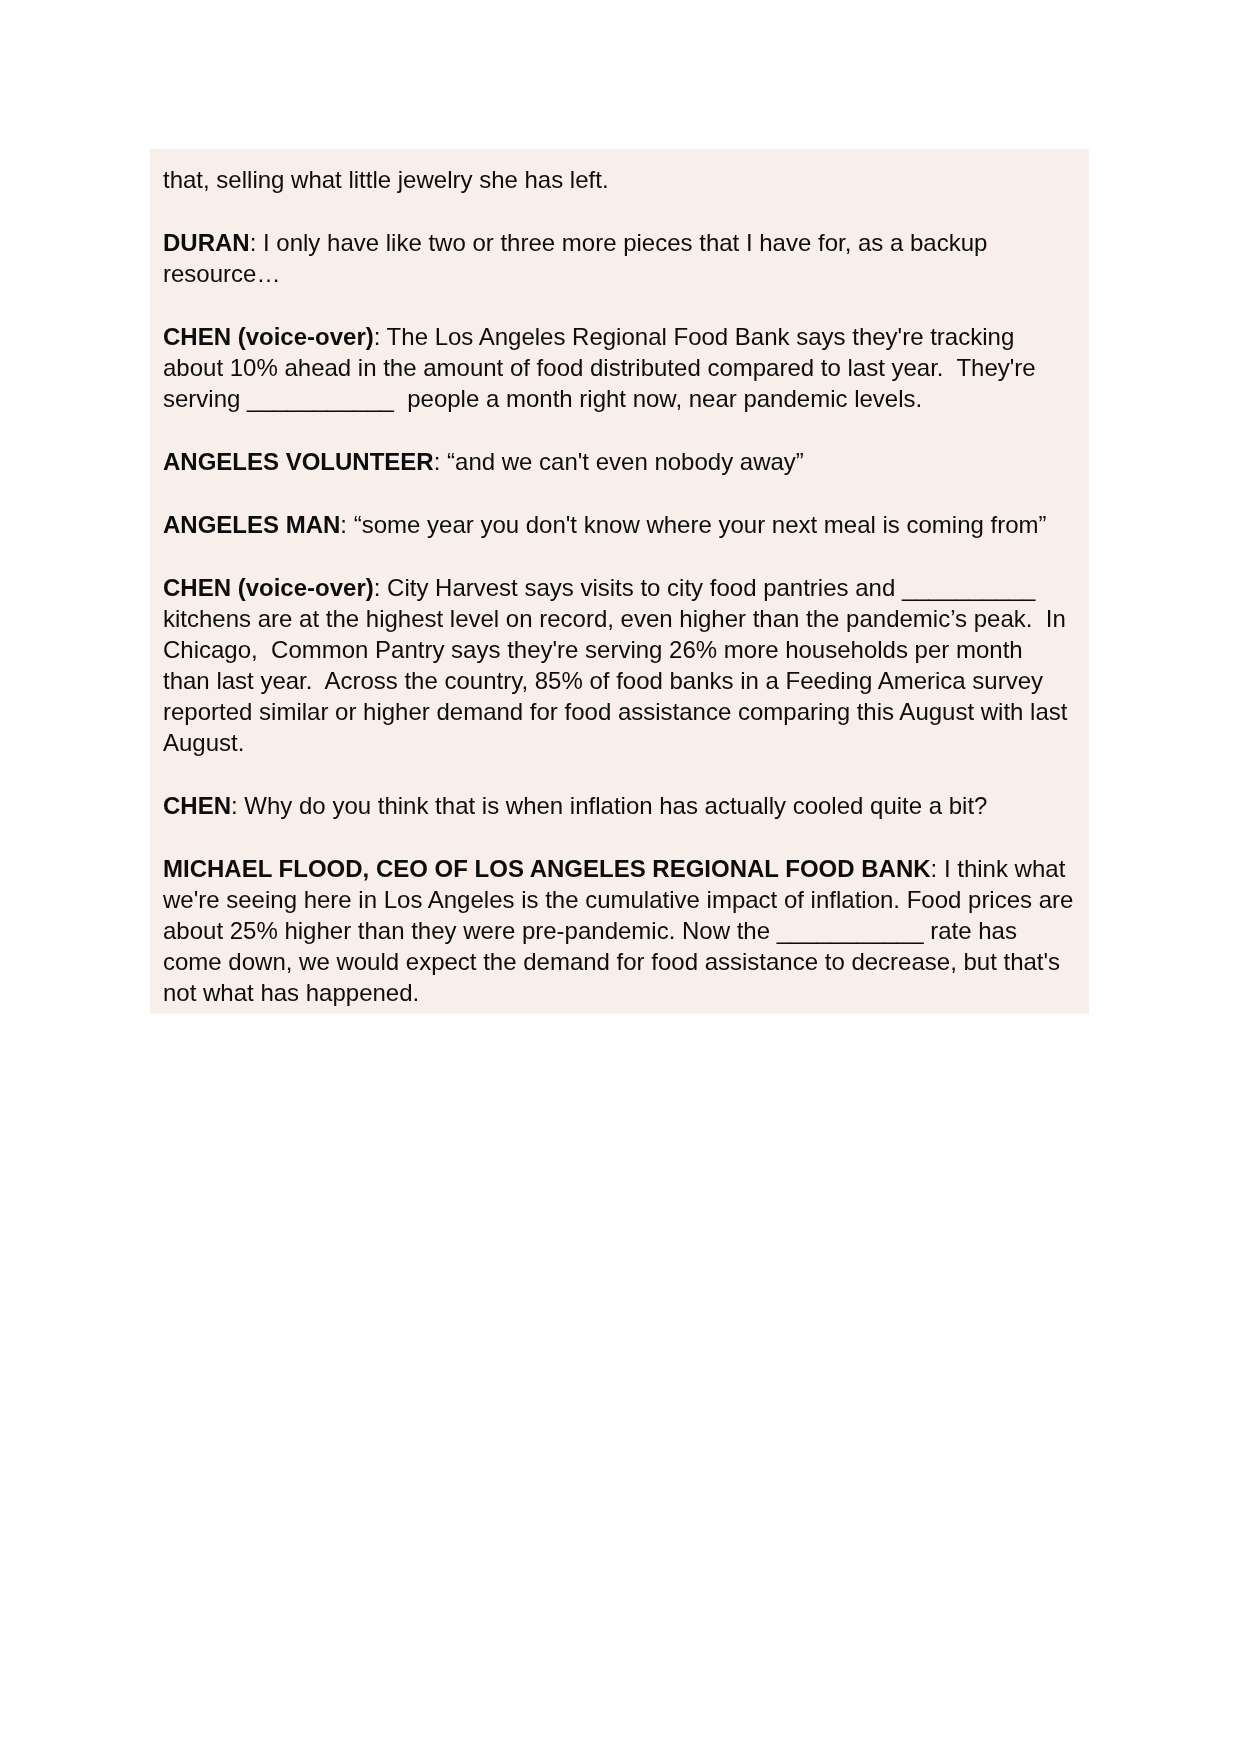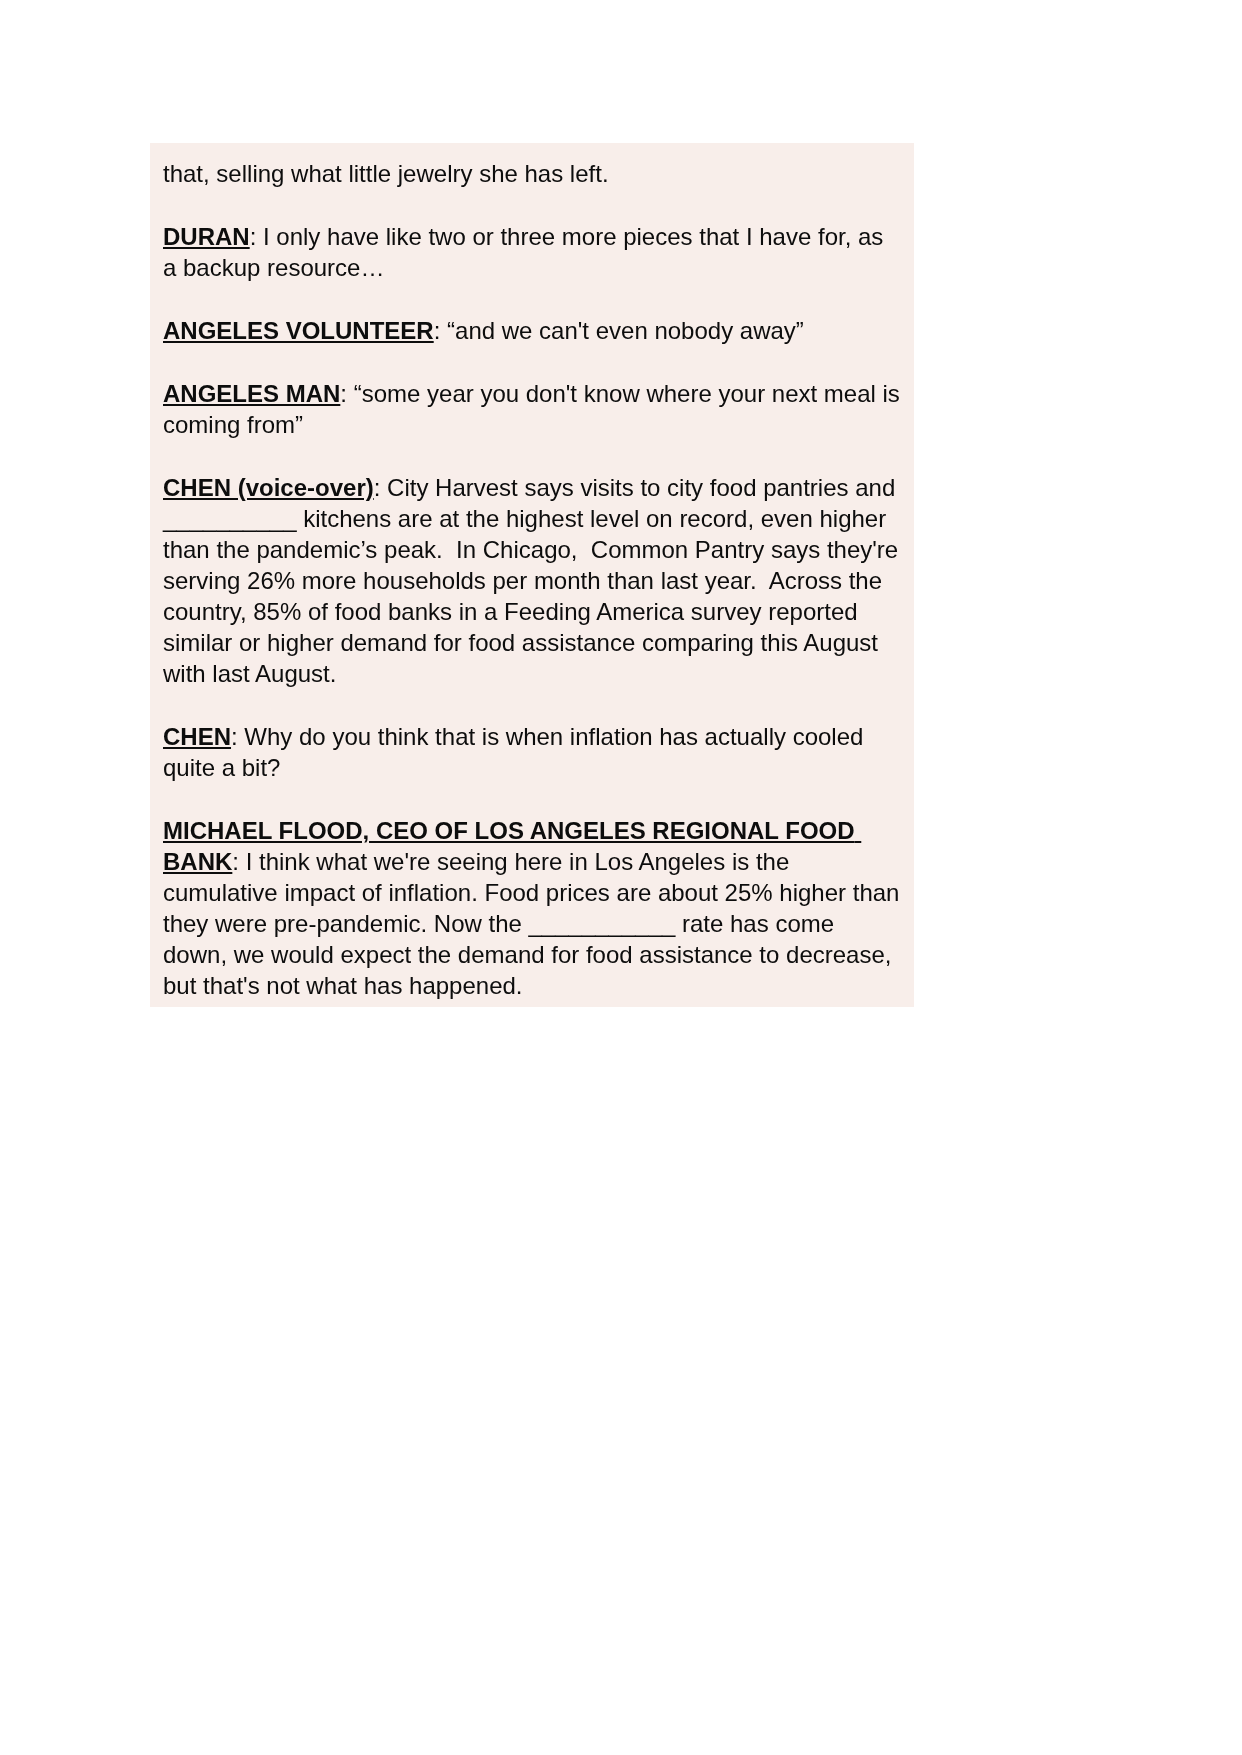--- a/index.html
+++ b/index.html
@@ -9,51 +9,51 @@
   body {
     width: 1242px;
     height: 1755px;
     background: #ffffff;
     position: relative;
     font-family: "Liberation Sans", sans-serif;
   }
   .transcript-box {
     position: absolute;
     left: 150px;
-    top: 143px;
-    width: 764px;
+    top: 149px;
+    width: 939px;
     box-sizing: border-box;
     padding: 15px 13px 6px 13px;
     background: #f8eeea;
   }
   .para {
     margin: 0 0 32px 0;
     font-size: 24px;
     line-height: 31px;
     color: #0d0d0d;
     white-space: pre-wrap;
     overflow-wrap: break-word;
   }
   .para:last-child {
     margin-bottom: 0;
   }
   .speaker {
     font-weight: bold;
-    text-decoration: underline;
   }
 </style>
 </head>
 <body>
 
 <div class="transcript-box">
 
   <p class="para"><span class="speaker"></span><span>that, selling what little jewelry she has left.</span></p>
 
   <p class="para"><span class="speaker">DURAN</span><span>: I only have like two or three more pieces that I have for, as a backup resource…</span></p>
 
+  <p class="para"><span class="speaker">CHEN (voice-over)</span><span>: The Los Angeles Regional Food Bank says they're tracking about 10% ahead in the amount of food distributed compared to last year.  They're serving ___________  people a month right now, near pandemic levels.</span></p>
 
   <p class="para"><span class="speaker">ANGELES VOLUNTEER</span><span>: “and we can't even nobody away”</span></p>
 
 
   <p class="para"><span class="speaker">ANGELES MAN</span><span>: “some year you don't know where your next meal is coming from”</span></p>
 
   <p class="para"><span class="speaker">CHEN (voice-over)</span><span>: City Harvest says visits to city food pantries and __________ kitchens are at the highest level on record, even higher than the pandemic’s peak.  In Chicago,  Common Pantry says they're serving 26% more households per month than last year.  Across the country, 85% of food banks in a Feeding America survey reported similar or higher demand for food assistance comparing this August with last August.</span></p>
 
   <p class="para"><span class="speaker">CHEN</span><span>: Why do you think that is when inflation has actually cooled quite a bit?</span></p>
 

